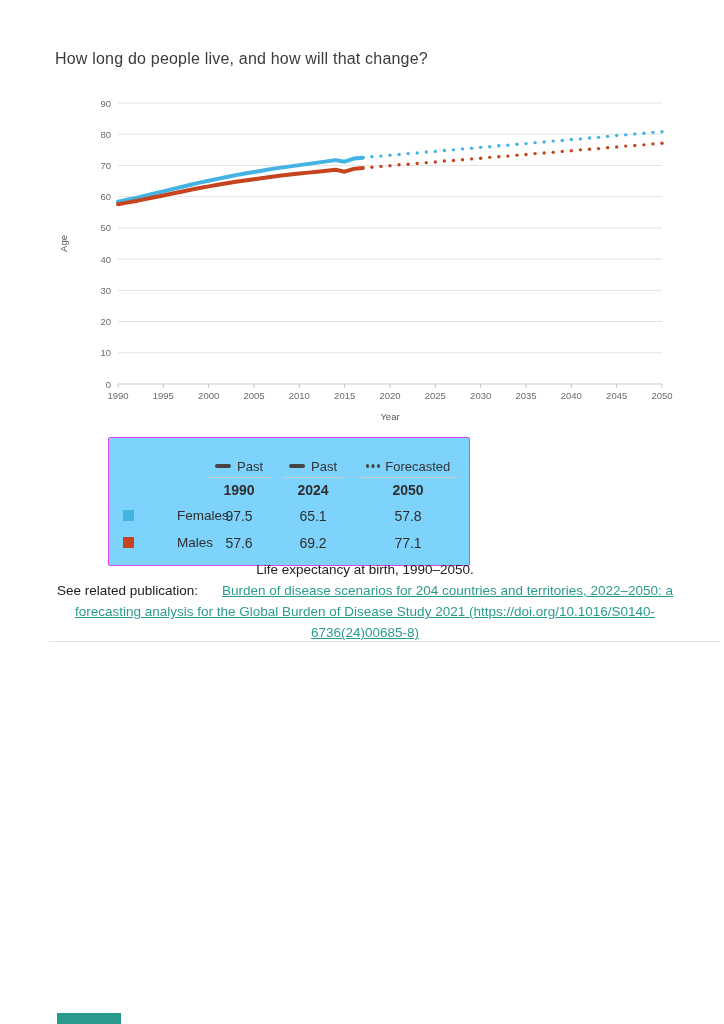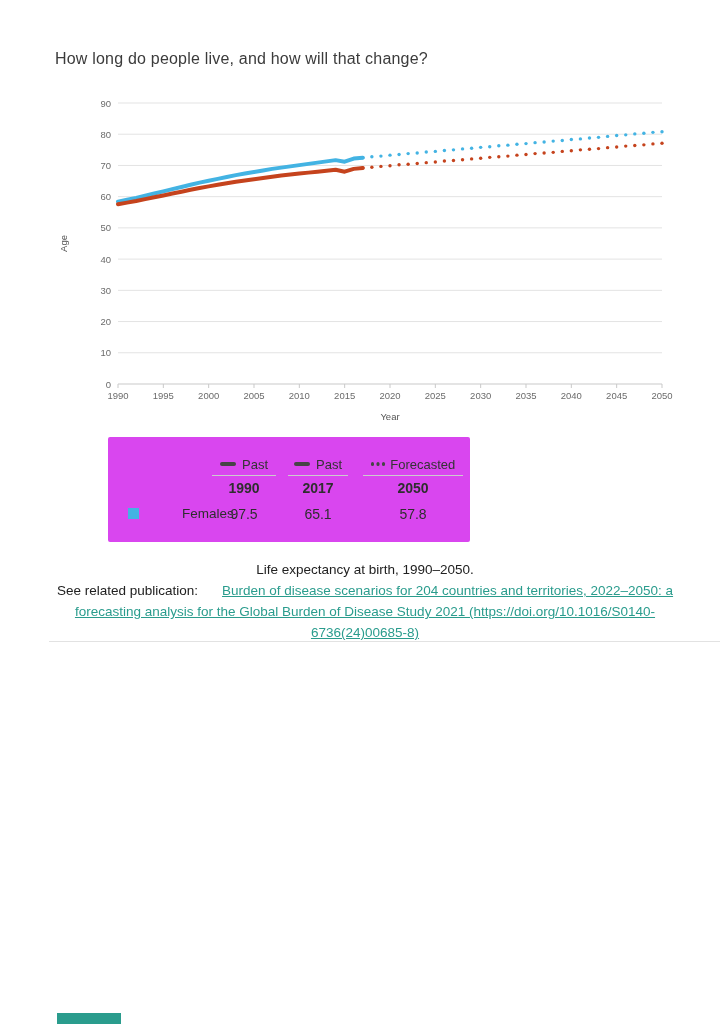--- a/index.html
+++ b/index.html
@@ -16,22 +16,22 @@
   }
   .chart-clip {
     position: absolute; left: 0; top: 0; width: 673px; height: 432px;
     overflow: hidden;
   }
   .chart-clip svg { display: block; font-family: "Liberation Sans", sans-serif; }
 
   
   .legend-table {
     position: absolute; left: 108px; top: 437px; width: 362px;
-    border: 6px solid #d946ef; border-radius: 2px; background: #d946ef;
-    padding: 9px 0 9px 0; font-size: 13px;
+    border: 1px solid #d946ef; border-radius: 2px; background: #7dd3fc;
+    padding: 16px 0 9px 0; font-size: 13px;
   }
   .lg-row { display: grid; grid-template-columns: 92px 76px 72px 118px; align-items: center; }
   .lg-cell { text-align: center; }
   .lg-hdr { height: 24px; }
   .hdr-cell { position: relative; display: flex; align-items: center; justify-content: center; height: 24px; color: #333; }
   .hdr-cell .underline { position: absolute; left: 8%; right: 8%; bottom: 0; height: 1px; background: #ccc; }
   .glyph { display: inline-block; margin-right: 6px; flex: none; }
   .glyph.dash { width: 16px; height: 4px; border-radius: 2px; background: #454545; }
   .glyph.dots {
     width: 3.5px; height: 3.5px; border-radius: 50%; background: #454545;
@@ -202,32 +202,41 @@
       </div>
       <div class="lg-cell hdr-cell">
         <span class="glyph dots"></span>
         <span>Forecasted</span>
         <span class="underline"></span>
       </div>
     </div>
     <div class="lg-row lg-years">
       <div class="lg-cell"></div>
       <div class="lg-cell">1990</div>
-      <div class="lg-cell">2017</div>
+      <div class="lg-cell">2024</div>
       <div class="lg-cell">2050</div>
     </div>
     <div class="lg-row lg-data">
       <div class="series-label">
         <span class="swatch" style="background-color: rgb(67, 179, 227);"></span>
         <span>Females</span>
       </div>
       <div class="lg-cell">97.5</div>
       <div class="lg-cell">65.1</div>
       <div class="lg-cell">57.8</div>
     </div>
+    <div class="lg-row lg-data">
+      <div class="series-label">
+        <span class="swatch" style="background-color: rgb(197, 67, 29);"></span>
+        <span>Males</span>
+      </div>
+      <div class="lg-cell">57.6</div>
+      <div class="lg-cell">69.2</div>
+      <div class="lg-cell">77.1</div>
+    </div>
   </div>
 
   <div class="caption-block">
     <div>Life expectancy at birth, 1990–2050.</div>
     <div class="pub-line">
       <span class="pub-label">See related publication:</span><a class="pub-link" style="color: rgb(42, 156, 141);">Burden of disease scenarios for 204 countries and territories, 2022–2050: a forecasting analysis for the Global Burden of Disease Study 2021 (https://doi.org/10.1016/S0140-6736(24)00685-8)</a>
     </div>
   </div>
 
   <div class="divider"></div>

